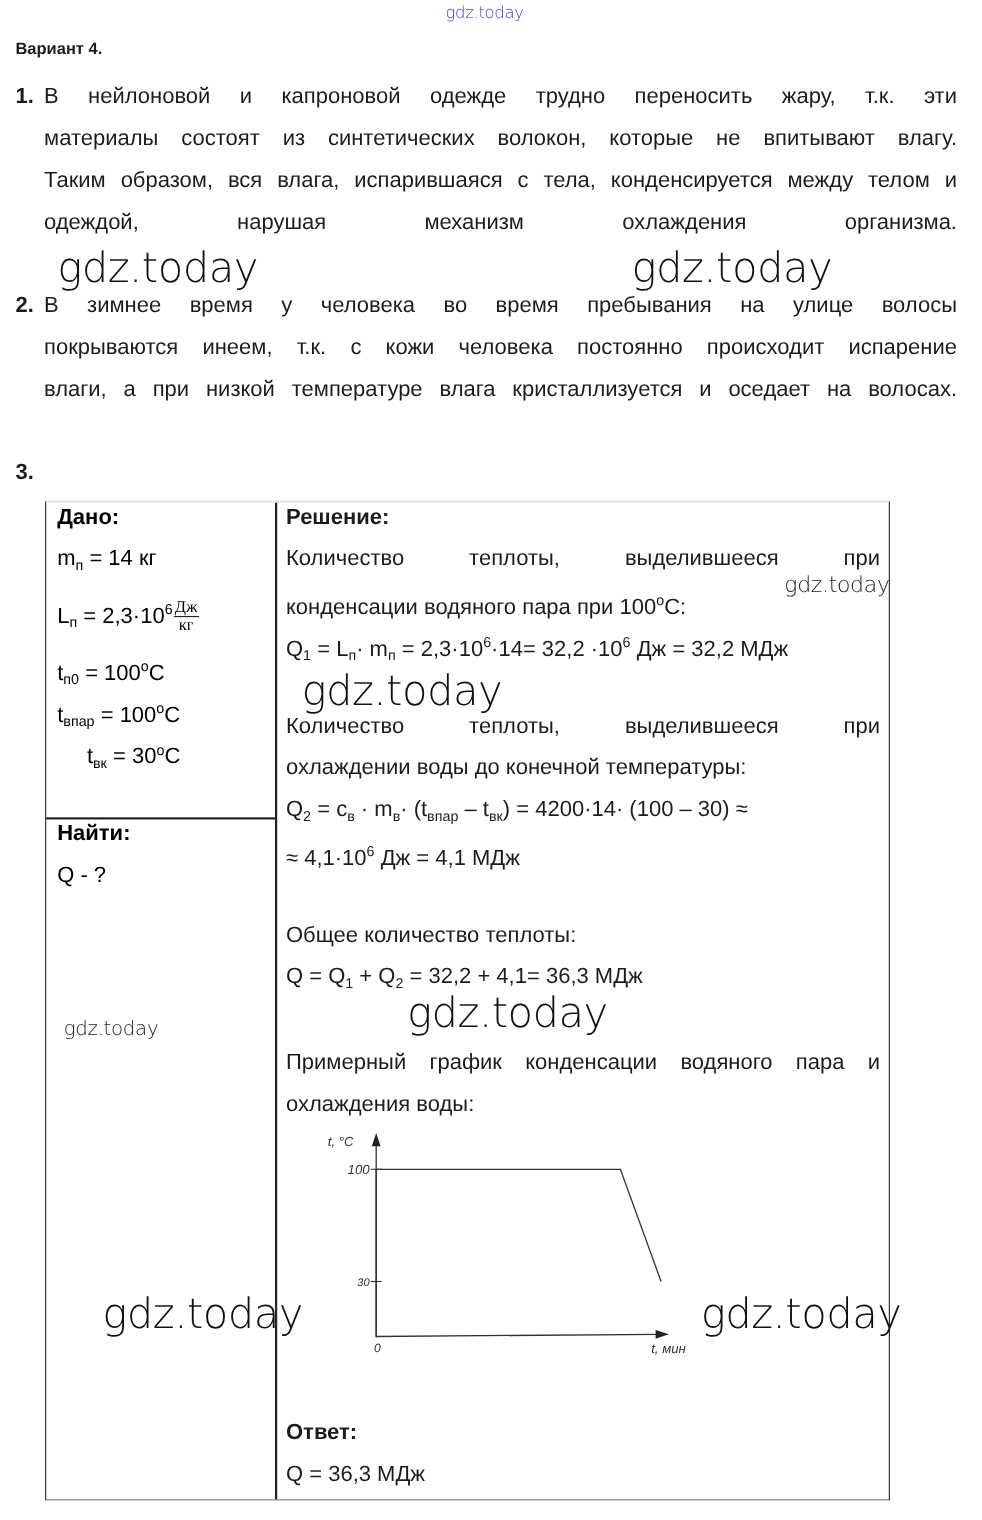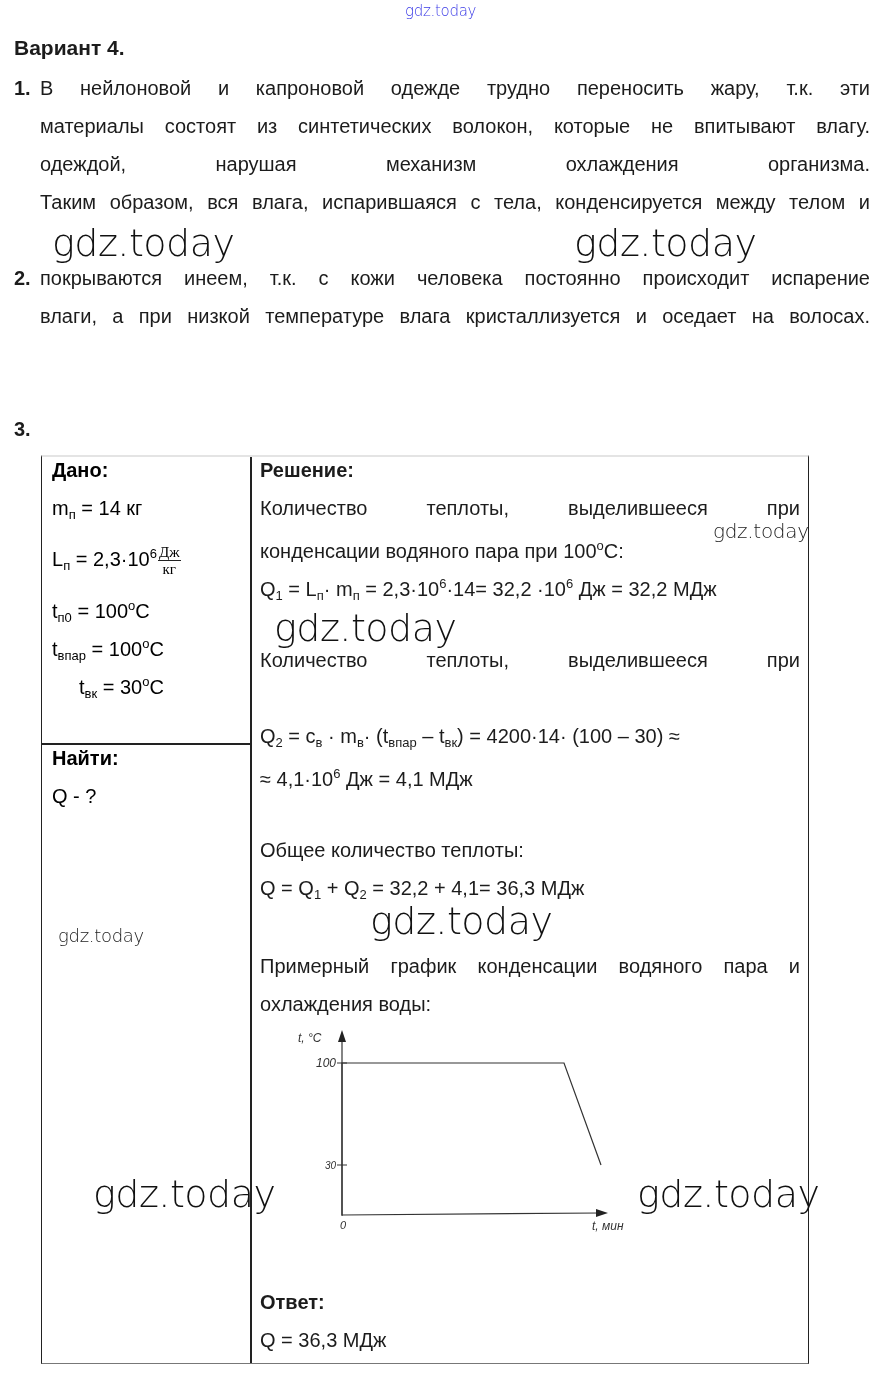--- a/index.html
+++ b/index.html
@@ -3,21 +3,21 @@
   <meta charset="utf-8">
   <style>
     * { box-sizing: border-box; margin: 0; padding: 0; }
     html, body { width: 893px; height: 1382px; background: #ffffff; overflow: hidden; }
     body { position: relative; font-family: "Liberation Sans", sans-serif; color: #1c1c1c; }
 
     .wm-top { position: absolute; left: 405px; top: 2px; font-family: "DejaVu Sans", sans-serif; font-size: 15px; color: #3a3ae6; letter-spacing: -0.3px; font-weight: 300; }
     .wm-big { position: absolute; font-family: "DejaVu Sans", sans-serif; font-size: 38px; font-weight: 300; color: #111; letter-spacing: -0.5px; line-height: 1; }
     .wm-small { position: absolute; font-family: "DejaVu Sans", sans-serif; font-size: 18px; font-weight: 300; color: #222; letter-spacing: -0.3px; line-height: 1; }
 
-    .heading { position: absolute; left: 14px; top: 36px; font-size: 21px; font-weight: bold; color: #1c1c1c; }
+    .heading { position: absolute; left: 14px; top: 36px; font-size: 15px; font-weight: bold; color: #1c1c1c; }
 
     .item { position: absolute; left: 14px; width: 856px; font-size: 20px; line-height: 38px; }
     .item .num { position: absolute; left: 0; top: 0; font-weight: bold; }
     .item .txt { display: block; padding-left: 26px; text-align: justify; text-align-last: justify; }
 
     .item3-num { position: absolute; left: 14px; top: 418px; font-size: 20px; font-weight: bold; }
 
     .table { position: absolute; left: 41px; top: 455px; width: 768px; height: 909px; border-left: 1.5px solid #222; border-right: 1.5px solid #222; border-bottom: 1.5px solid #777; border-top: 2px solid #e4e4e4; }
     .col-divider { position: absolute; left: 208px; top: 0; width: 1.5px; height: 100%; background: #222; }
     .row-divider { position: absolute; left: 0; top: 286px; width: 208px; height: 1.5px; background: #222; }
@@ -40,29 +40,30 @@
 <body>
 
 <div class="wm-top">gdz.today</div>
 
 <div class="heading">Вариант 4.</div>
 
 <div class="item" style="top:69px;">
   <span class="num">1.</span>
   <span class="txt">В нейлоновой и капроновой одежде трудно переносить жару, т.к. эти</span>
   <span class="txt">материалы состоят из синтетических волокон, которые не впитывают влагу.</span>
+  <span class="txt">Таким образом, вся влага, испарившаяся с тела, конденсируется между телом и</span>
   <span class="txt">одеждой, нарушая механизм охлаждения организма.</span>
-  <span class="txt">Таким образом, вся влага, испарившаяся с тела, конденсируется между телом и</span>
 </div>
 
 <div class="wm-big" style="left:52px; top:224px;">gdz.today</div>
 <div class="wm-big" style="left:574px; top:224px;">gdz.today</div>
 
 <div class="item" style="top:259px;">
   <span class="num">2.</span>
+  <span class="txt">В зимнее время у человека во время пребывания на улице волосы</span>
   <span class="txt">покрываются инеем, т.к. с кожи человека постоянно происходит испарение</span>
   <span class="txt">влаги, а при низкой температуре влага кристаллизуется и оседает на волосах.</span>
 </div>
 
 <div class="item3-num">3.</div>
 
 <div class="table">
   <div class="col-divider"></div>
   <div class="row-divider"></div>
 
@@ -93,20 +94,21 @@
     <span>конденсации водяного пара при 100</span><sup>o</sup><span>С:</span>
   </div>
   <div class="wm-small" style="left:671px; top:64px; font-size:20px;">gdz.today</div>
   <div class="sol" style="top:108px;">
     <span>Q</span><sub>1</sub><span> = L</span><sub>п</sub><span>· m</span><sub>п</sub><span> = 2,3·10</span><sup>6</sup><span>·14= 32,2 ·10</span><sup>6</sup><span> Дж = 32,2 МДж</span>
   </div>
 
   <div class="wm-big" style="left:232px; top:152px;">gdz.today</div>
 
   <div class="sol just" style="top:184px;">Количество теплоты, выделившееся при</div>
+  <div class="sol" style="top:222px;">охлаждении воды до конечной температуры:</div>
   <div class="sol" style="top:260px;">
     <span>Q</span><sub>2</sub><span> = c</span><sub>в</sub><span> · m</span><sub>в</sub><span>· (t</span><sub>впар</sub><span> – t</span><sub>вк</sub><span>) = 4200·14· (100 – 30) ≈</span>
   </div>
   <div class="sol" style="top:298px;">
     <span>≈ 4,1·10</span><sup>6</sup><span> Дж = 4,1 МДж</span>
   </div>
 
   <div class="sol" style="top:374px;">Общее количество теплоты:</div>
   <div class="sol" style="top:412px;">
     <span>Q = Q</span><sub>1</sub><span> + Q</span><sub>2</sub><span> = 32,2 + 4,1= 36,3 МДж</span>

